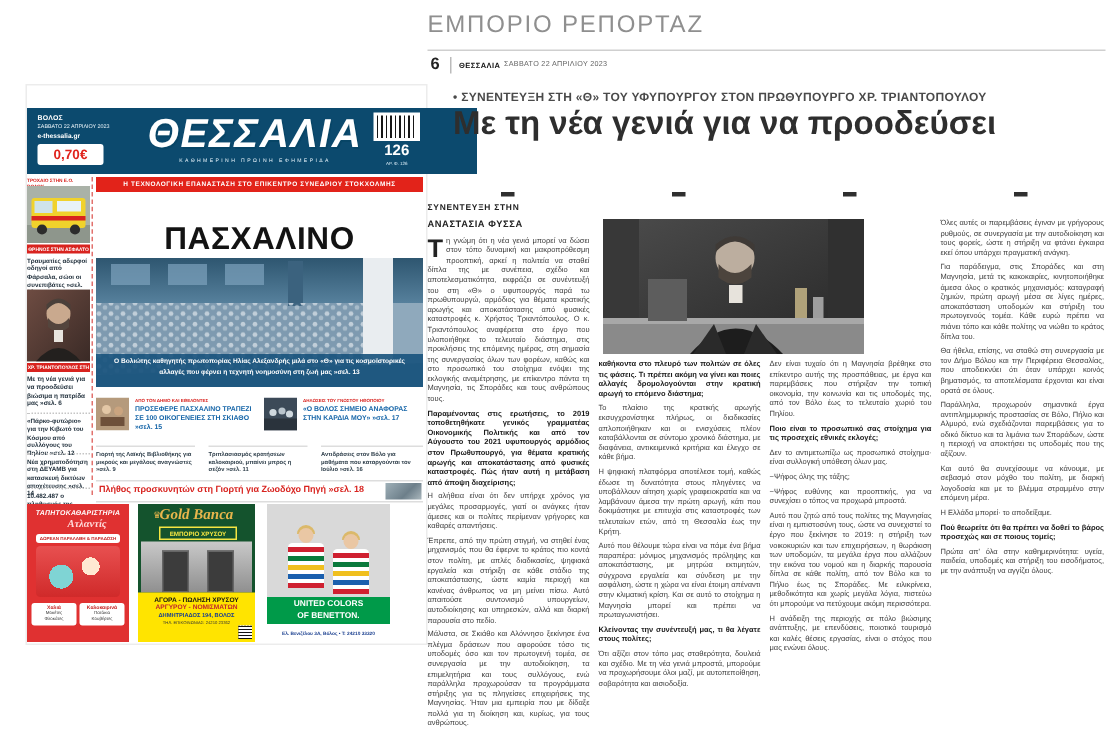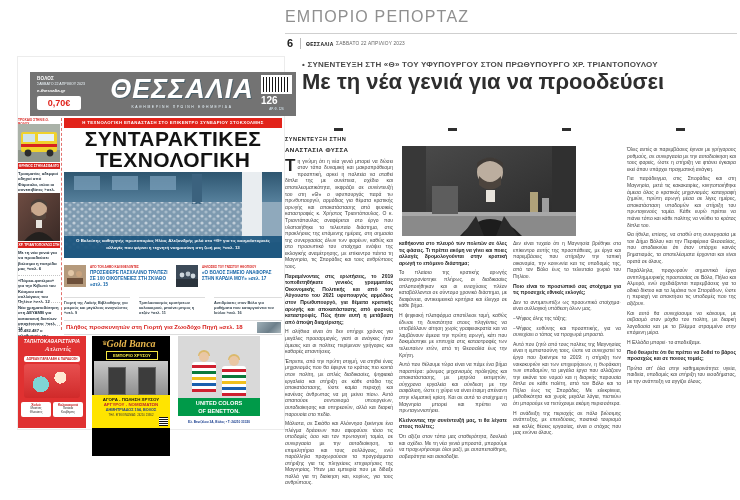--- a/index.html
+++ b/index.html
@@ -2,33 +2,33 @@
 <html><head>
 <meta charset="utf-8">
 <style>
   html,body{margin:0;padding:0;background:#fff;}
   #canvas{position:relative;width:740px;height:500px;background:#fff;overflow:hidden;
           font-family:"Liberation Sans",sans-serif;}
   .abs{position:absolute;}
 
   
   #front{left:18px;top:57px;width:266px;height:372px;background:#fff;box-shadow:0 0 0 1px #ececec;}
-  .mast{left:12px;top:15px;width:266px;height:44px;background:#737373;}
+  .mast{left:0;top:15px;width:300px;height:44px;background:#0c4a6e;}
   .mh-city{left:7px;top:4px;width:60px;color:#fff;font-size:4.6px;font-weight:bold;letter-spacing:.2px;}
   .mh-date{left:7px;top:10px;width:62px;color:#eef7fc;font-size:3.6px;}
   .mh-site{left:7px;top:16px;width:60px;color:#fff;font-size:4.4px;font-weight:bold;}
   .mh-price{left:7px;top:24px;width:44px;height:14px;background:#fff;border-radius:2px;
             color:#e0231c;font-size:9px;font-weight:bold;text-align:center;line-height:14px;}
   .mh-title{left:72px;top:2px;width:160px;text-align:center;color:#fff;font-size:27px;
             font-weight:bold;font-style:italic;letter-spacing:1px;text-shadow:1px 1px 0 rgba(0,60,90,.35);}
   .mh-sub{left:72px;top:33px;width:160px;text-align:center;color:#eaf6fd;font-size:3.4px;letter-spacing:1.6px;}
   .mh-bar{left:231px;top:3px;width:31px;height:19px;background:#fff;
           background-image:repeating-linear-gradient(90deg,#161616 0 1px,#fff 1px 3px);
           background-size:27px 15px;background-position:2px 2px;background-repeat:no-repeat;}
-  .mh-issue{left:231px;top:23px;width:31px;color:#fff;font-size:10px;font-weight:bold;}
+  .mh-issue{left:231px;top:23px;width:31px;text-align:center;color:#fff;font-size:10px;font-weight:bold;}
   .mh-issuenote{left:231px;top:35px;width:31px;text-align:center;color:#dff1fb;font-size:3px;}
 
   
   .railsep{left:43px;top:61px;height:212px;border-left:1px dashed #e2716d;}
   .r-k1{left:0;top:61px;width:42px;color:#d8231f;font-size:3.2px;font-weight:bold;}
   .r-img1{left:0;top:67px;width:42px;height:38px;}
   .r-lab{background:#d8231f;color:#fff;font-size:3.3px;font-weight:bold;text-align:center;line-height:6px;height:6px;width:42px;}
   .r-lab2{left:0;top:106px;}
   .r-t1{left:0;top:114px;width:42px;font-size:4.2px;font-weight:bold;color:#21303c;line-height:1.25;}
   .r-img2{left:0;top:136px;width:42px;height:48px;}
@@ -63,21 +63,21 @@
   
   .ad-atl{left:0;top:279px;width:68px;height:92px;background:#e03131;overflow:hidden;}
   .atl-l1{position:absolute;left:0;top:3px;width:68px;text-align:center;color:#fff;font-size:4.6px;font-weight:bold;font-style:italic;letter-spacing:.2px;}
   .atl-l2{position:absolute;left:0;top:9px;width:80px;text-align:center;color:#ffd9d9;font-size:7px;font-weight:bold;font-style:italic;font-family:"Liberation Serif",serif;}
   .atl-badge{position:absolute;left:6px;top:20px;width:56px;background:#fff;border-radius:2px;color:#c41f1f;font-size:3px;font-weight:bold;text-align:center;padding:1px 0;}
   .atl-art{position:absolute;left:6px;top:28px;width:56px;height:34px;background:radial-gradient(circle at 65% 40%,#ffe9d2 0 6px,transparent 6px),radial-gradient(circle at 30% 60%,#7fd4d4 0 8px,transparent 8px),linear-gradient(180deg,#e85050,#d02a2a);border-radius:3px;}
   .atl-col{position:absolute;top:66px;width:30px;background:#fff;border-radius:2px;padding:1px 0 2px;text-align:center;}
   .atl-c1{left:3px;} .atl-c2{left:35px;}
   .atl-h{color:#c41f1f;font-size:3.4px;font-weight:bold;}
   .atl-i{color:#333;font-size:3px;line-height:1.3;}
-  .ad-gold{left:74px;top:279px;width:78px;height:120px;background:#000000;}
+  .ad-gold{left:74px;top:279px;width:78px;height:92px;background:#14532d;}
   .gold-name{position:absolute;left:0;top:2px;width:78px;text-align:center;color:#e8b64c;font-size:10px;font-weight:bold;font-style:italic;font-family:"Liberation Serif",serif;}
   .gold-crown{position:absolute;left:10px;top:3px;color:#e8b64c;font-size:6px;}
   .gold-tag{position:absolute;left:14px;top:15px;width:50px;border:1px solid #f5e642;color:#f5e642;font-size:4.2px;font-weight:bold;text-align:center;padding:1px 0;}
   .gold-shop{position:absolute;left:2px;top:25px;width:74px;height:34px;background:linear-gradient(180deg,#c9c9c9,#8f8f8f);}
   .gold-door{position:absolute;top:6px;width:16px;height:26px;background:#3c3c3c;border:1px solid #666;}
   .gd1{left:14px;} .gd2{left:44px;}
   .gold-strip{position:absolute;left:0;top:59px;width:78px;height:33px;background:#ffe400;text-align:center;}
   .gold-l1{color:#111;font-size:4.4px;font-weight:bold;margin-top:2px;}
   .gold-l2{color:#c0272d;font-size:4.4px;font-weight:bold;}
   .gold-l3{color:#1a3f8f;font-size:3.8px;font-weight:bold;margin-top:1px;}
@@ -169,22 +169,21 @@
       <path d="M6 48 q15 -18 30 0 z" fill="#23201e"></path>
       <rect x="18" y="27" width="6" height="8" fill="#e8e4de"></rect>
     </svg>
     <div class="abs r-lab r-lab3">ΧΡ. ΤΡΙΑΝΤΟΠΟΥΛΟΣ ΣΤΗ «Θ»</div>
     <div class="abs r-t2">Με τη νέα γενιά για να προοδεύσει βιώσιμα η πατρίδα μας »σελ. 6</div>
     <div class="abs r-t3">«Πάρκο-φυτώριο» για την Κιβωτό του Κόσμου από συλλόγους του Πηλίου »σελ. 12</div>
     <div class="abs r-t4">Νέα χρηματοδότηση στη ΔΕΥΑΜΒ για κατασκευή δικτύων αποχέτευσης »σελ. 14</div>
     <div class="abs r-t5">10.482.487 ο πληθυσμός της Ελλάδας, μείωση 3,1% σε σχέση με το 2011 »σελ. 24</div>
 
     <div class="abs banner">Η ΤΕΧΝΟΛΟΓΙΚΗ ΕΠΑΝΑΣΤΑΣΗ ΣΤΟ ΕΠΙΚΕΝΤΡΟ ΣΥΝΕΔΡΙΟΥ ΣΤΟΚΧΟΛΜΗΣ</div>
-    <div class="abs head1">ΣΥΝΤΑΡΑΚΤΙΚΕΣ</div>
-    <div class="abs head2">ΤΕΧΝΟΛΟΓΙΚΗ</div>
+    <div class="abs head2">ΠΑΣΧΑΛΙΝΟ</div>
     <svg class="abs leadimg" viewBox="0 0 218 86">
       <defs>
         <pattern id="crwd" width="8" height="7" patternUnits="userSpaceOnUse">
           <circle cx="2" cy="2" r="1.6" fill="#e8eef3"></circle>
             <circle cx="6" cy="5" r="1.6" fill="#c6d4df"></circle>
         </pattern>
         <linearGradient id="wall" x1="0" y1="0" x2="0" y2="1">
           <stop offset="0" stop-color="#2e5670"></stop>
             <stop offset="1" stop-color="#56809c"></stop>
           </linearGradient>

